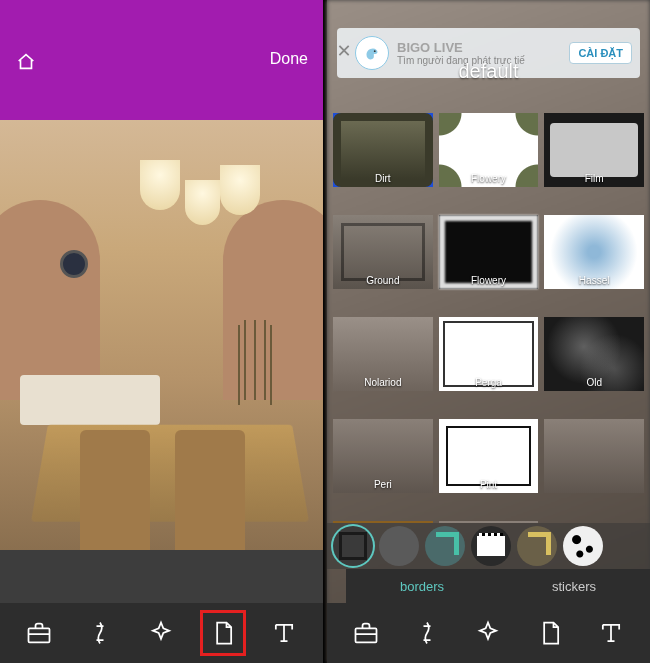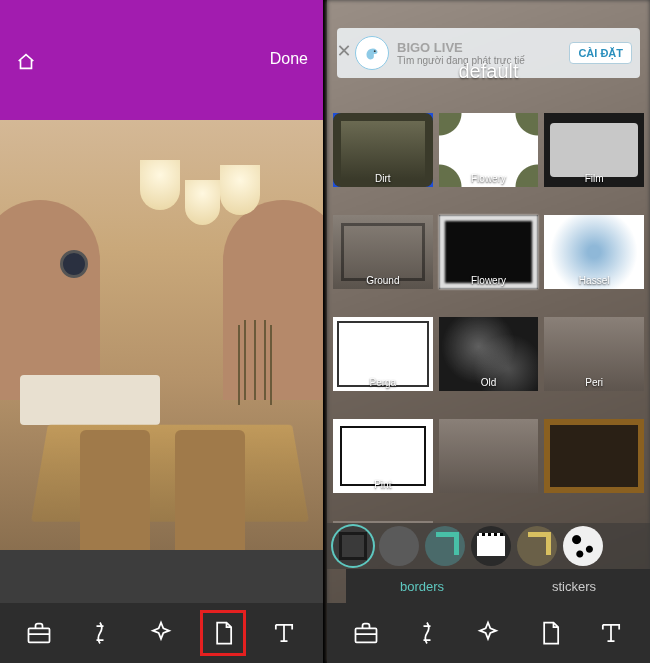--- a/index.html
+++ b/index.html
@@ -383,20 +383,24 @@
         </div>
         <div class="border-item">
           <div class="thumb t-grunge"></div>
           <div class="border-label">Flowery</div>
         </div>
         <div class="border-item">
           <div class="thumb t-hassel"></div>
           <div class="border-label">Hassel</div>
         </div>
         <div class="border-item">
+          <div class="thumb t-nolariod"></div>
+          <div class="border-label">Nolariod</div>
+        </div>
+        <div class="border-item">
           <div class="thumb t-perga"></div>
           <div class="border-label">Perga</div>
         </div>
         <div class="border-item">
           <div class="thumb t-old"></div>
           <div class="border-label">Old</div>
         </div>
         <div class="border-item">
           <div class="thumb t-peri"></div>
           <div class="border-label">Peri</div>

